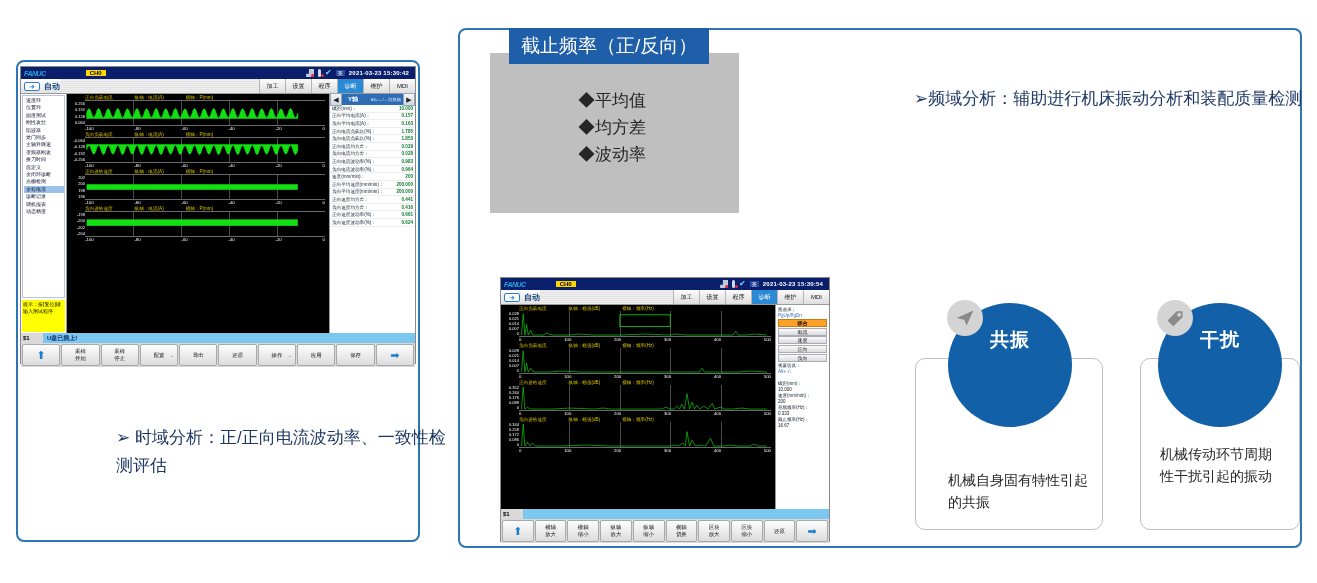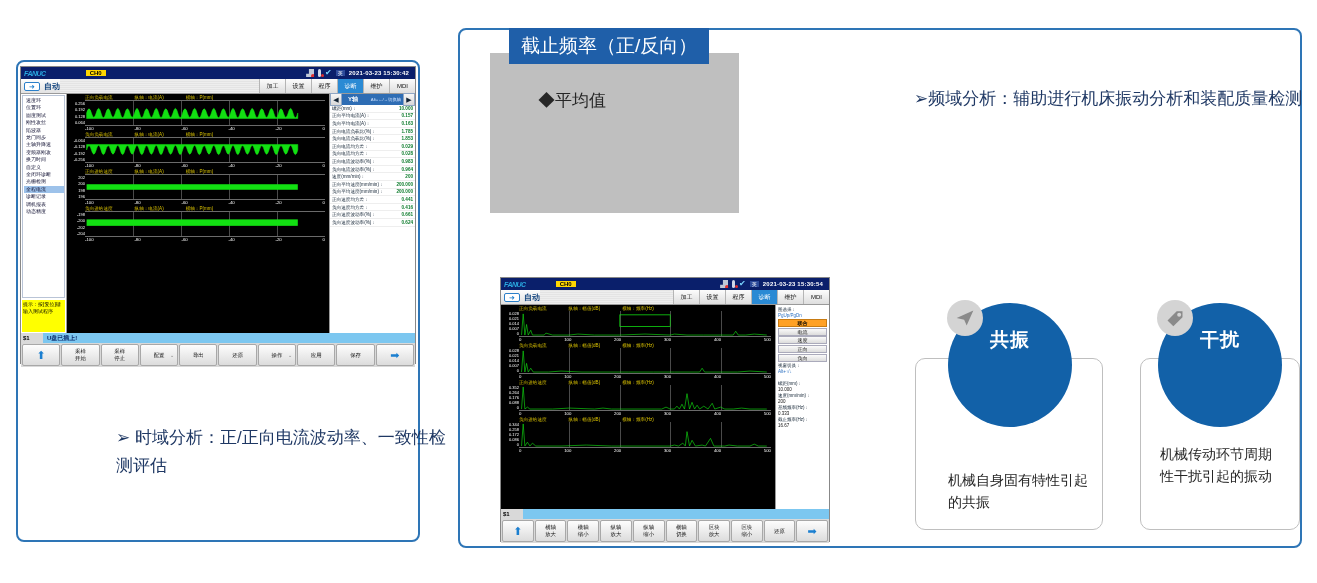--- a/index.html
+++ b/index.html
@@ -136,21 +136,21 @@
   }
 
   .txt-block { position:absolute; color:#1f3864; font-size:17px; line-height:28px; }
 
   
   .metric-card { position:absolute; background:#bfbfbf; }
   .metric-title {
     position:absolute; background:#1f5fa9; color:#fff;
     font-size:19px; padding:5px 12px; white-space:nowrap;
   }
-  .metric-list { padding:34px 0 0 48px; }
+  .metric-list { padding:34px 0 0 48px;margin-left:40px; }
   .metric-item { font-size:17px; color:#262626; line-height:27px; }
 
   
   .badge-card {
     position:absolute; border:1px solid #bfbfbf; border-radius:10px; background:#fff;
   }
   .badge-circle {
     position:absolute; border-radius:50%; background:#1261a8;
     color:#fff; font-weight:bold; display:flex;
     align-items:flex-start; justify-content:center;
@@ -458,20 +458,22 @@
     <div class="fnbtn">
         <span>保存</span>
       </div>
     <div class="fnbtn updown">➡</div>
   </div>
 </div>
 
 <div class="metric-card" style="left:490px; top:53px; width:249px; height:160px;">
   <div class="metric-list">
     <div class="metric-item">◆平均值</div>
+    <div class="metric-item">◆均方差</div>
+    <div class="metric-item">◆波动率</div>
   </div>
 </div>
 <div class="metric-title" style="left:509px; top:28px;">截止频率（正/反向）</div>
 
 <div class="cnc" style="left:500px; top:277px; width:330px; height:265px;">
   <div class="cnc-titlebar">
     <span class="logo">FANUC</span>
     <span class="ch-badge" style="margin-left:30px">CH0</span>
     <span class="tb-icons">
       <span class="ico-sm ico-net"></span>

